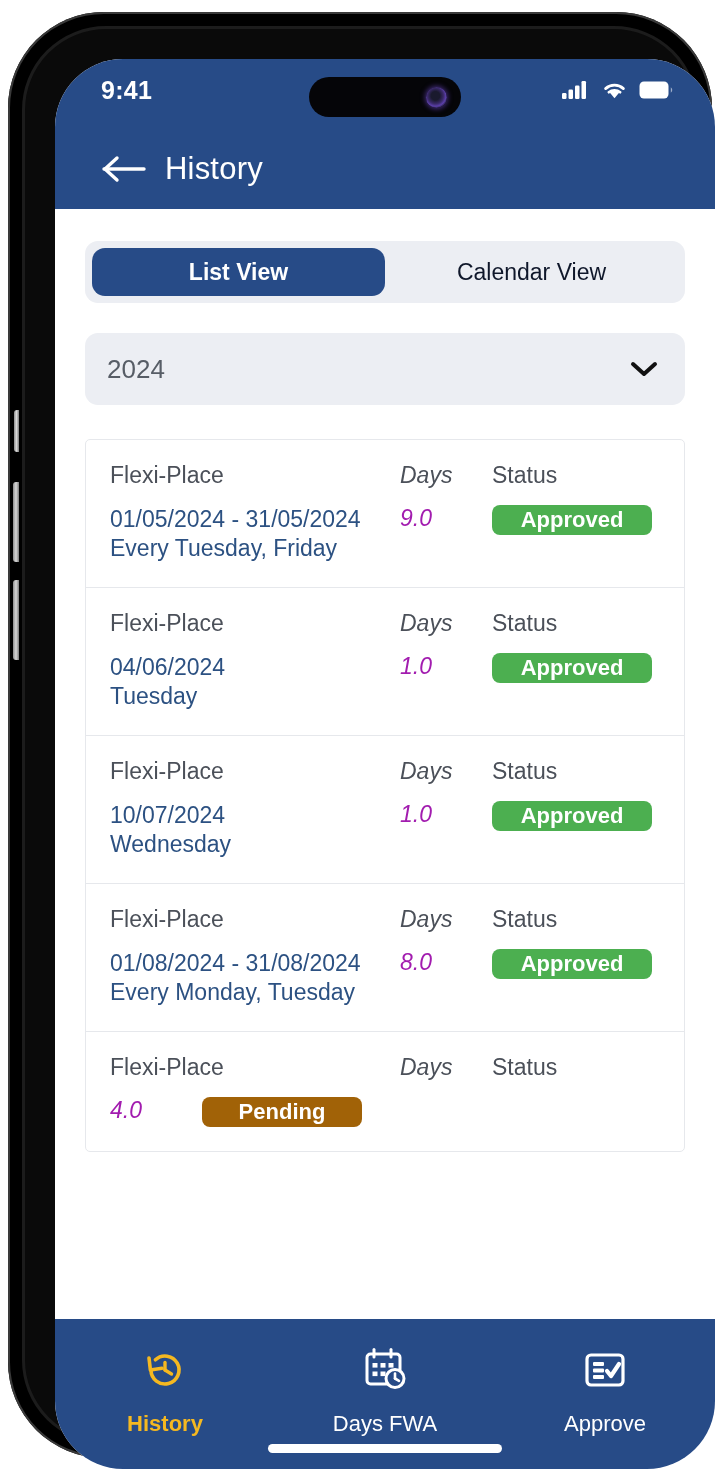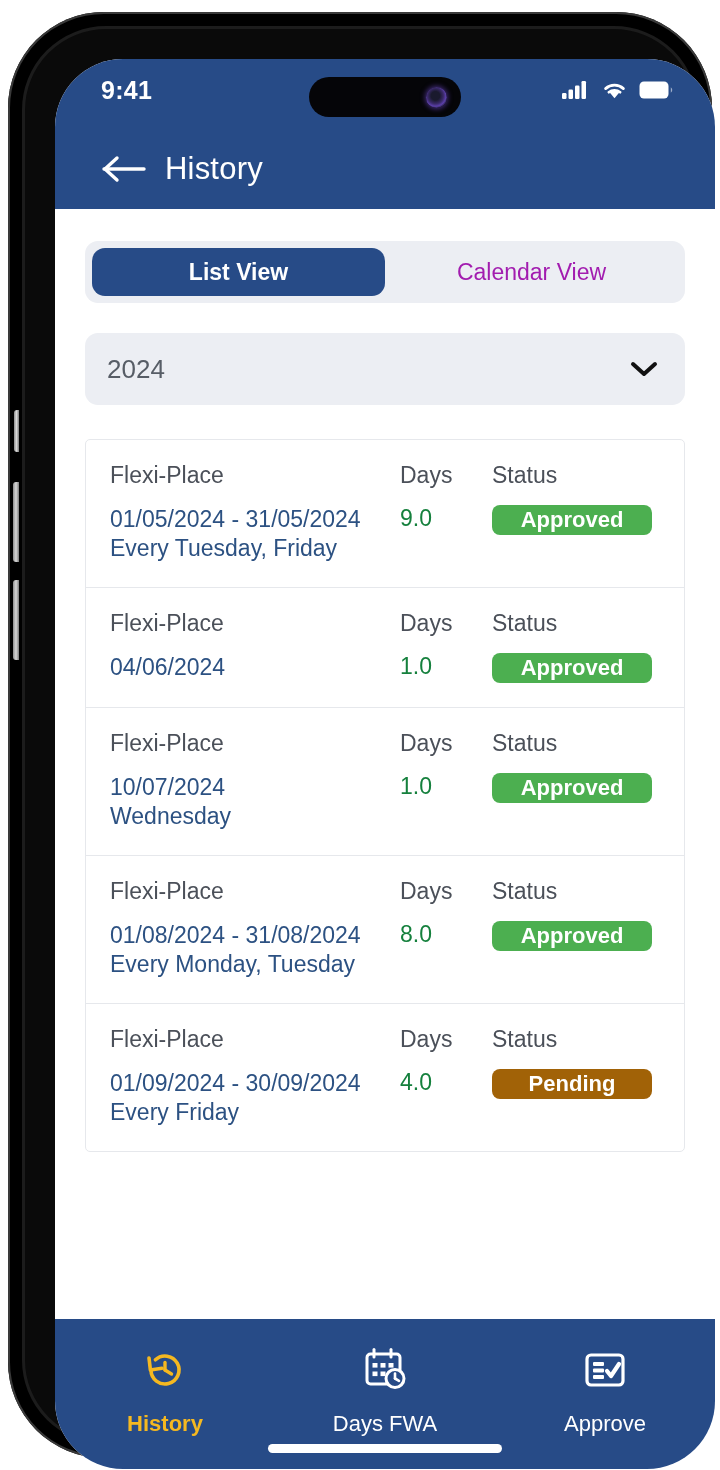--- a/index.html
+++ b/index.html
@@ -81,45 +81,45 @@
   
   #view-toggle {
     display:flex; background:#eceef3; border-radius:13px; padding:7px;
     height:62px; align-items:stretch;
   }
   #view-toggle .seg {
     flex:1; display:flex; align-items:center; justify-content:center;
     font-size:23px; border-radius:13px; cursor:pointer;
   }
   #view-toggle .seg.active { background:#274B87; color:#ffffff; font-weight:bold; }
-  #view-toggle .seg.inactive { color:#a21caf; }
+  #view-toggle .seg.inactive { color:#0f172a; }
 
   
   #year-select {
     margin-top:30px; height:72px; background:#eceef3; border-radius:13px;
     display:flex; align-items:center; justify-content:space-between;
     padding:0 26px 0 22px; cursor:pointer;
   }
   #year-select .year-value { font-size:26px; color:#575d66; }
 
   
   #history-card {
     margin-top:34px; background:#ffffff;
     border:1px solid #e6e8ec; border-radius:5px;
   }
   .history-row { padding:22px 24px 24px 24px; position:relative; }
   .history-row + .history-row { border-top:1px solid #e6e8ec; }
   .row-head, .row-body { display:flex; align-items:flex-start; }
   .col-type   { width:290px; }
-  .col-days   { width:92px; }
+  .col-days   { width:92px;font-style:italic; }
   .col-status { flex:1; }
   .head-label { font-size:23px; color:#4b5059; }
   .row-body { margin-top:16px; }
   .date-line { font-size:23px; color:#2c5182; line-height:1.26; }
-  .days-value { font-size:23px; color:#15803d; }
+  .days-value { font-size:23px; color:#a21caf; }
   .badge {
     display:inline-block; min-width:160px; text-align:center;
     padding:2px 10px; border-radius:8px;
     color:#ffffff; font-size:22px; font-weight:bold;
   }
   .badge.approved { background:#4CAF50; }
   .badge.pending  { background:#a16207; }
 
   
   #bottom-nav {
@@ -221,20 +221,21 @@
 
           <div class="history-row">
             <div class="row-head">
               <div class="col-type"><span class="head-label">Flexi-Place</span></div>
               <div class="col-days"><span class="head-label">Days</span></div>
               <div class="col-status"><span class="head-label">Status</span></div>
             </div>
             <div class="row-body">
               <div class="col-type">
                 <div class="date-line">04/06/2024</div>
+                <div class="date-line">Tuesday</div>
               </div>
               <div class="col-days"><span class="days-value">1.0</span></div>
               <div class="col-status"><span class="badge approved">Approved</span></div>
             </div>
           </div>
 
           <div class="history-row">
             <div class="row-head">
               <div class="col-type"><span class="head-label">Flexi-Place</span></div>
               <div class="col-days"><span class="head-label">Days</span></div>
@@ -266,24 +267,20 @@
             </div>
           </div>
 
           <div class="history-row">
             <div class="row-head">
               <div class="col-type"><span class="head-label">Flexi-Place</span></div>
               <div class="col-days"><span class="head-label">Days</span></div>
               <div class="col-status"><span class="head-label">Status</span></div>
             </div>
             <div class="row-body">
-              <div class="col-type">
-                <div class="date-line">01/09/2024 - 30/09/2024</div>
-                <div class="date-line">Every Friday</div>
-              </div>
               <div class="col-days"><span class="days-value">4.0</span></div>
               <div class="col-status"><span class="badge pending">Pending</span></div>
             </div>
           </div>
 
         </div>
       </div>
 
       <div id="bottom-nav">
 

